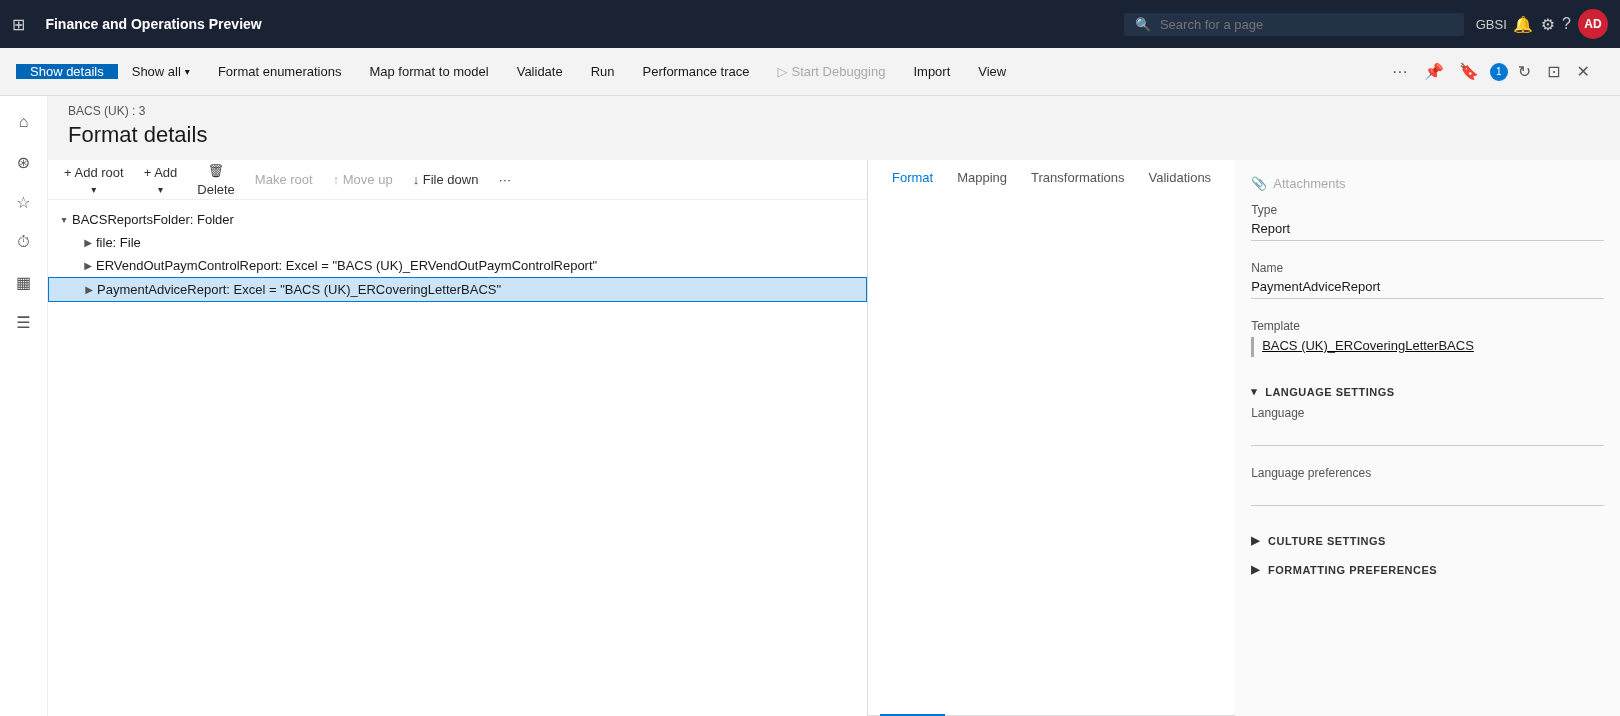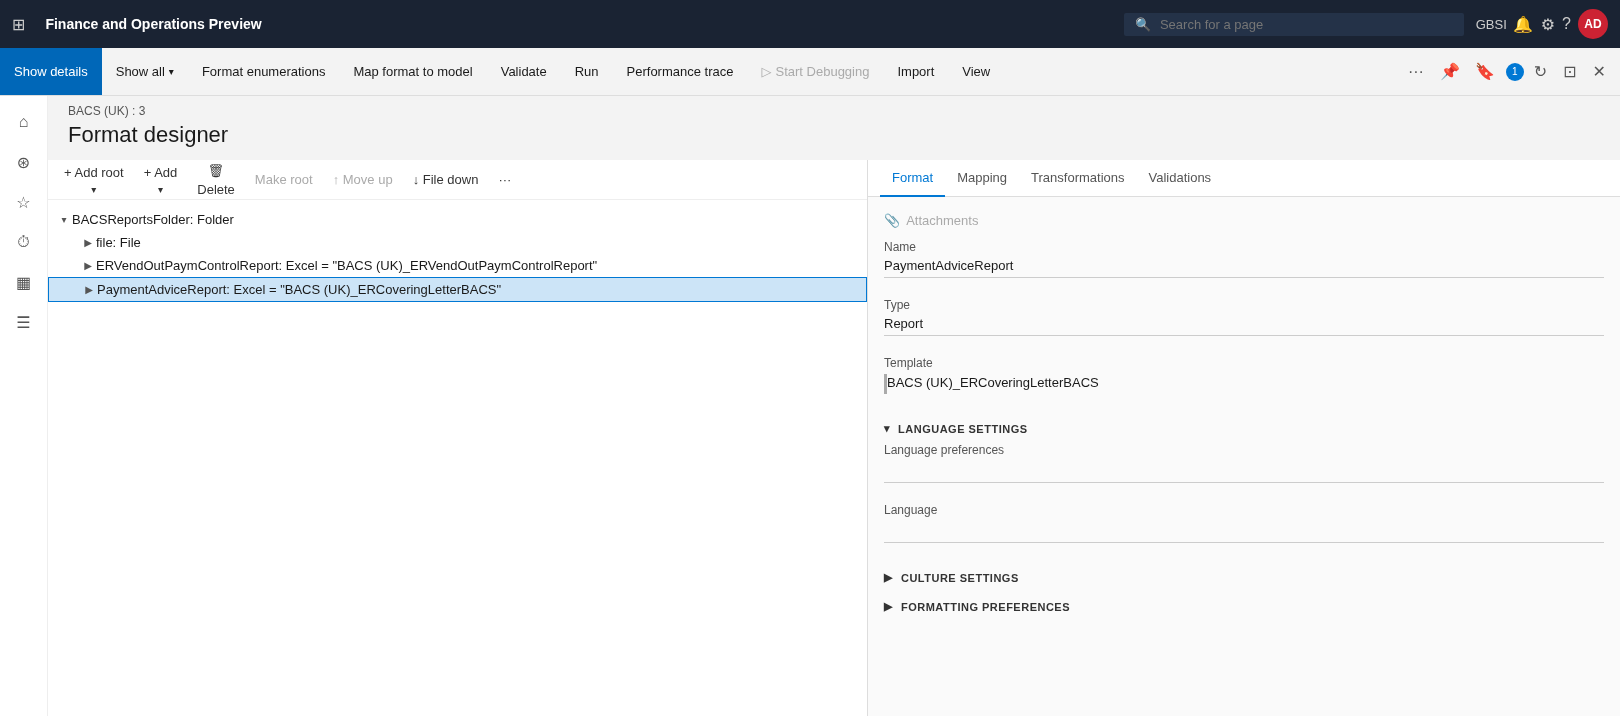--- a/index.html
+++ b/index.html
@@ -56,21 +56,21 @@
     }
     .nav-label { color: #ccc; font-size: 13px; cursor: pointer; }
 
     
     .toolbar {
       display: flex;
       align-items: center;
       background: #f3f3f3;
       border-bottom: 1px solid #ddd;
       height: 48px;
-      padding: 0;
+      padding: 16px;
     }
     .toolbar-btn {
       display: flex;
       align-items: center;
       height: 100%;
       padding: 0 14px;
       font-size: 13px;
       cursor: pointer;
       color: #1a1a1a;
       border: none;
@@ -187,21 +187,21 @@
     }
     .tree-node.selected { background: #cce4f7; border: 1px solid #0078d4; }
     .tree-node .expand-icon { width: 16px; color: #555; text-align: center; font-size: 10px; }
     .tree-node .node-text { flex: 1; }
 
     
     .properties-panel {
       flex: 1;
       background: #fafafa;
       display: flex;
-      flex-direction: column;
+      flex-direction: row;
       overflow-y: auto;
     }
 
     .props-tabs {
       display: flex;
       border-bottom: 1px solid #ddd;
       background: #fff;
       padding: 0 12px;
     }
     .props-tab {
@@ -232,21 +232,21 @@
     }
     .prop-label {
       font-size: 12px; color: #555; margin-bottom: 4px;
     }
     .prop-value {
       font-size: 13px; color: #1a1a1a;
       border-bottom: 1px solid #ccc;
       padding-bottom: 4px;
     }
     .prop-value-with-bar {
-      display: flex; align-items: center; gap: 0;
+      display: flex; align-items: center; gap: 8px; text-decoration: underline;
     }
     .prop-bar { width: 3px; height: 20px; background: #aaa; }
 
     .section-header {
       display: flex; align-items: center; gap: 8px;
       font-size: 11px; font-weight: 700; color: #333;
       text-transform: uppercase; letter-spacing: 0.5px;
       padding: 8px 0; cursor: pointer;
     }
 
@@ -328,21 +328,21 @@
     <div class="sidebar-icon">⌂</div>
     <div class="sidebar-icon">⊛</div>
     <div class="sidebar-icon">☆</div>
     <div class="sidebar-icon">⏱</div>
     <div class="sidebar-icon">▦</div>
     <div class="sidebar-icon">☰</div>
   </div>
 
   <div class="content-area">
     <div class="breadcrumb">BACS (UK) : 3</div>
-    <div class="page-title">Format designer</div>
+    <div class="page-title">Format details</div>
 
     <div class="designer-area">
 
       <div class="tree-panel">
         <div class="tree-toolbar">
           <button class="tree-toolbar-btn">
             <span>+ Add root</span>
             <span style="font-size:10px;">▾</span>
           </button>
           <button class="tree-toolbar-btn">
@@ -397,49 +397,49 @@
           <div class="props-tab">Validations</div>
         </div>
 
         <div class="props-content">
           <div class="attachment-row">
             <span>📎</span>
             <span>Attachments</span>
           </div>
 
           <div class="prop-field">
+            <div class="prop-label">Type</div>
+            <div class="prop-value">Report</div>
+          </div>
+
+          <div class="prop-field">
             <div class="prop-label">Name</div>
             <div class="prop-value">PaymentAdviceReport</div>
-          </div>
-
-          <div class="prop-field">
-            <div class="prop-label">Type</div>
-            <div class="prop-value">Report</div>
           </div>
 
           <div class="prop-field">
             <div class="prop-label">Template</div>
             <div class="prop-value-with-bar">
               <div class="prop-bar"></div>
               <div class="prop-value" style="border-bottom:none; flex:1;">BACS (UK)_ERCoveringLetterBACS</div>
             </div>
           </div>
 
           <div class="section-header">
             <span>▾</span>
             <span>LANGUAGE SETTINGS</span>
           </div>
 
           <div class="prop-field">
+            <div class="prop-label">Language</div>
+            <div class="lang-pref-value"></div>
+          </div>
+
+          <div class="prop-field">
             <div class="prop-label">Language preferences</div>
-            <div class="lang-pref-value"></div>
-          </div>
-
-          <div class="prop-field">
-            <div class="prop-label">Language</div>
             <div class="lang-pref-value"></div>
           </div>
 
           <div class="section-header">
             <span>▶</span>
             <span>CULTURE SETTINGS</span>
           </div>
 
           <div class="section-header">
             <span>▶</span>

